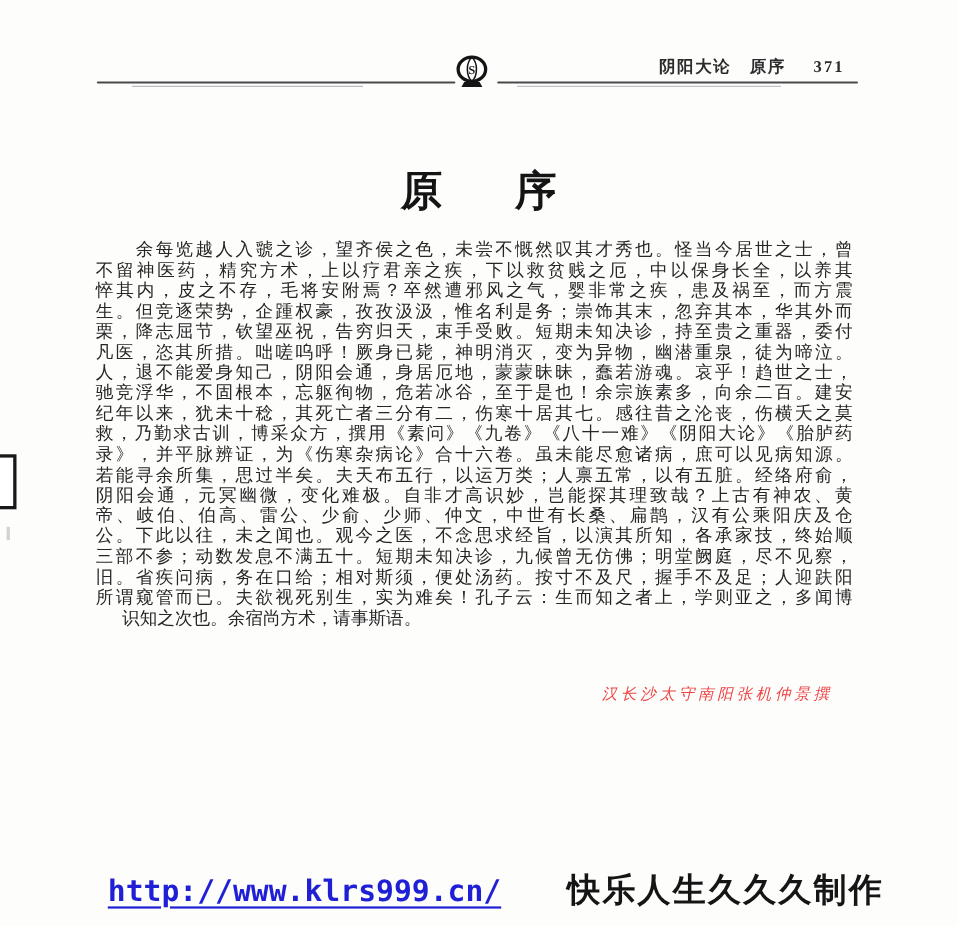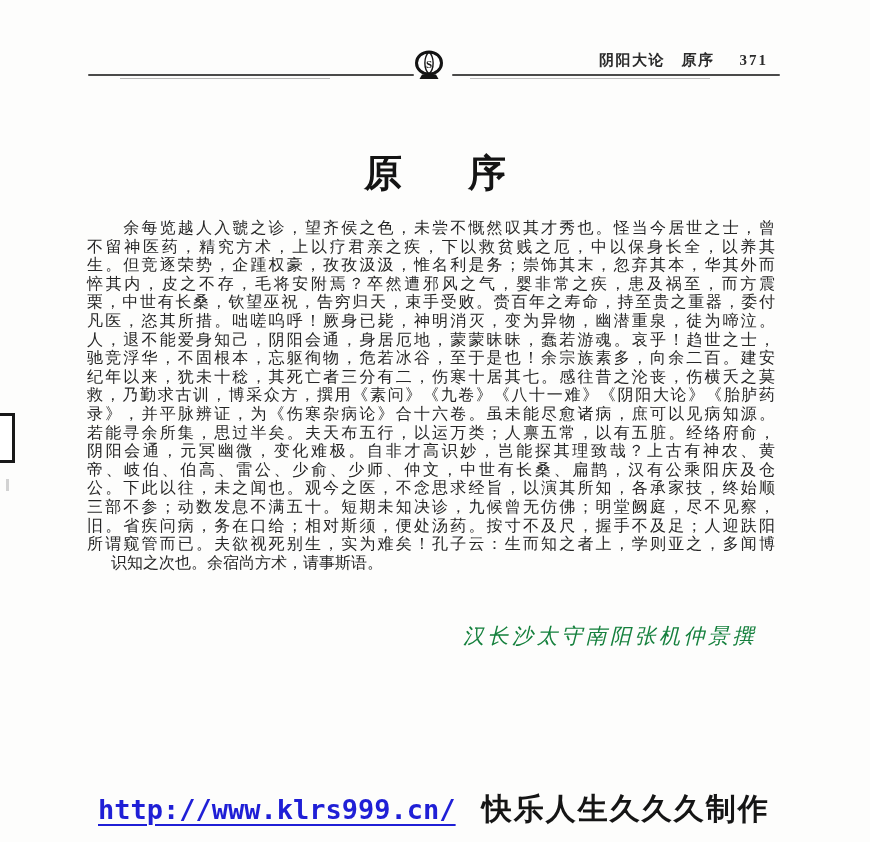--- a/index.html
+++ b/index.html
@@ -43,38 +43,39 @@
     height:18.6px; line-height:18.6px;
     text-align:justify; text-align-last:justify;
     white-space:nowrap;
     overflow:visible;
   }
   .body-line.last { text-align-last:left;margin-left:24px; }
 
   
   .signature {
     position:absolute; top:622px; right:113px;
-    font-size:21px; font-style:italic; font-weight:500;
-    letter-spacing:3.5px; color:#15803d; white-space:nowrap;
+    font-size:14px; font-style:italic; font-weight:500;
+    letter-spacing:3.5px; color:#ef4444; white-space:nowrap;
   }
 
   
   .footer {
     position:absolute; left:98px; top:789px;
-    display:flex; align-items:baseline; gap:26px; white-space:nowrap;
+    display:flex; align-items:baseline; gap:36px; white-space:nowrap;
   }
   .footer-url {
     font-family:"DejaVu Sans Mono","Liberation Mono",monospace;
     font-weight:bold; font-size:27px;
     text-decoration:underline; text-decoration-thickness:2px; text-underline-offset:5px;
     cursor:pointer;
   }
   .footer-caption {
     font-size:30px; font-weight:bold; letter-spacing:2px; color:#151515;
     font-family:"Liberation Serif","DejaVu Serif",serif;
+    margin-left:24px;
   }
 
   
   .artifact-box {
     position:absolute; left:-4px; top:413px; width:13px; height:44px;
     border:3px solid #181818; background:#fff;
   }
   .artifact-dash {
     position:absolute; left:6px; top:479px; width:3px; height:12px;
     background:#bbb; opacity:.65;
@@ -102,23 +103,23 @@
   </svg>
 
   <div class="title-row">
     <span>原</span>
     <span>序</span>
   </div>
 
   <div class="body-text" id="body-text">
       <div class="body-line">　　余每览越人入虢之诊，望齐侯之色，未尝不慨然叹其才秀也。怪当今居世之士，曾</div>
       <div class="body-line">不留神医药，精究方术，上以疗君亲之疾，下以救贫贱之厄，中以保身长全，以养其</div>
+      <div class="body-line">悴其内，皮之不存，毛将安附焉？卒然遭邪风之气，婴非常之疾，患及祸至，而方震</div>
       <div class="body-line">生。但竞逐荣势，企踵权豪，孜孜汲汲，惟名利是务；崇饰其末，忽弃其本，华其外而</div>
-      <div class="body-line">悴其内，皮之不存，毛将安附焉？卒然遭邪风之气，婴非常之疾，患及祸至，而方震</div>
-      <div class="body-line">栗，中世有长桑，钦望巫祝，告穷归天，束手受败。赍百年之寿命，持至贵之重器，委付</div>
+      <div class="body-line">栗，降志屈节，钦望巫祝，告穷归天，束手受败。短期未知决诊，持至贵之重器，委付</div>
       <div class="body-line">凡医，恣其所措。咄嗟呜呼！厥身已毙，神明消灭，变为异物，幽潜重泉，徒为啼泣。</div>
       <div class="body-line">人，退不能爱身知己，阴阳会通，身居厄地，蒙蒙昧昧，蠢若游魂。哀乎！趋世之士，</div>
       <div class="body-line">驰竞浮华，不固根本，忘躯徇物，危若冰谷，至于是也！余宗族素多，向余二百。建安</div>
       <div class="body-line">纪年以来，犹未十稔，其死亡者三分有二，伤寒十居其七。感往昔之沦丧，伤横夭之莫</div>
       <div class="body-line">救，乃勤求古训，博采众方，撰用《素问》《九卷》《八十一难》《阴阳大论》《胎胪药</div>
       <div class="body-line">录》，并平脉辨证，为《伤寒杂病论》合十六卷。虽未能尽愈诸病，庶可以见病知源。</div>
       <div class="body-line">若能寻余所集，思过半矣。夫天布五行，以运万类；人禀五常，以有五脏。经络府俞，</div>
       <div class="body-line">阴阳会通，元冥幽微，变化难极。自非才高识妙，岂能探其理致哉？上古有神农、黄</div>
       <div class="body-line">帝、岐伯、伯高、雷公、少俞、少师、仲文，中世有长桑、扁鹊，汉有公乘阳庆及仓</div>
       <div class="body-line">公。下此以往，未之闻也。观今之医，不念思求经旨，以演其所知，各承家技，终始顺</div>

